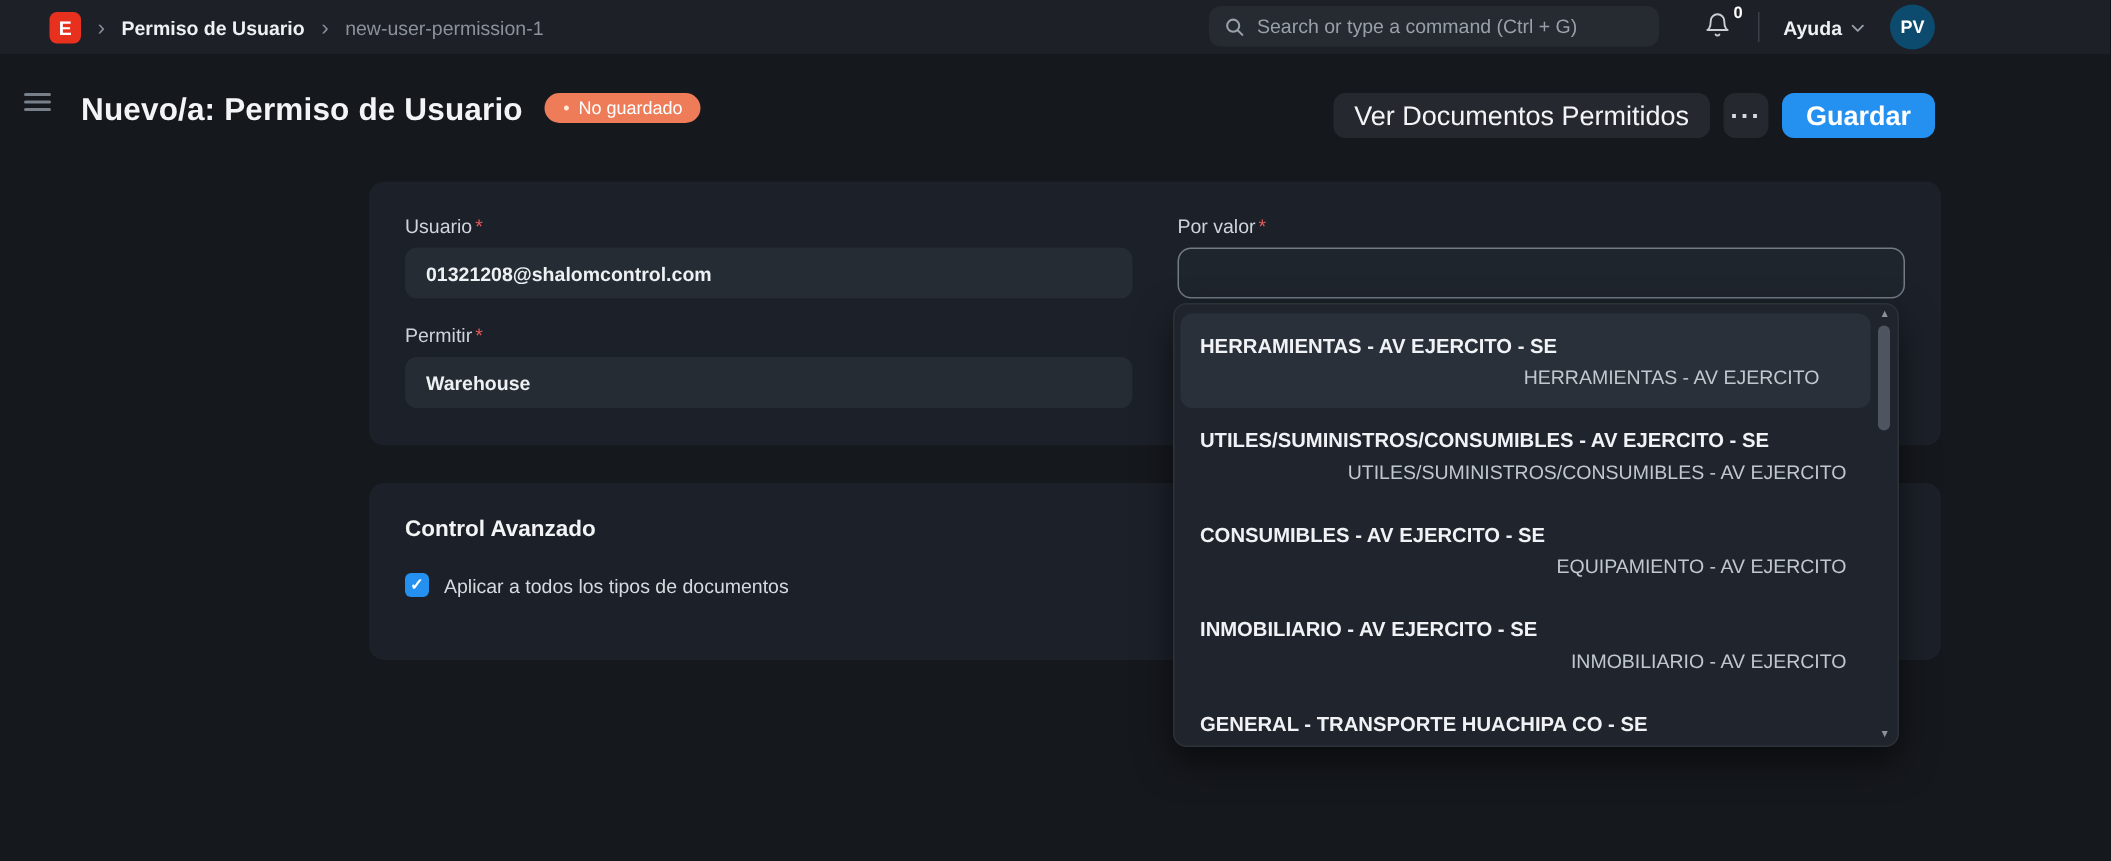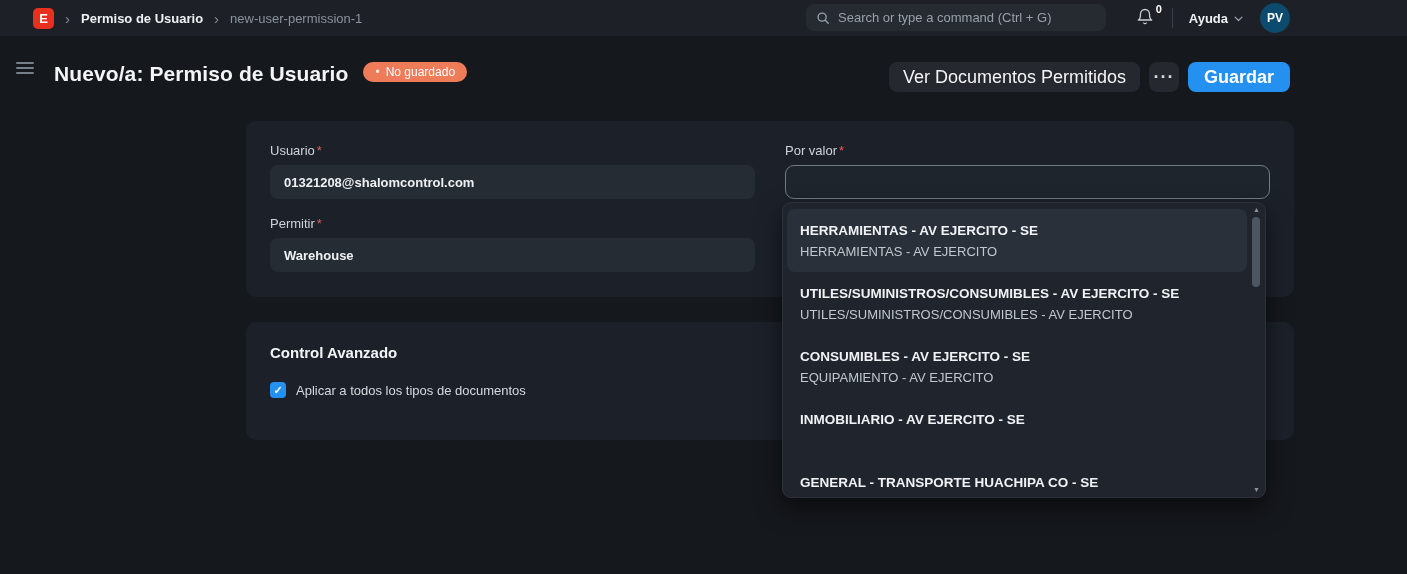--- a/index.html
+++ b/index.html
@@ -54,21 +54,21 @@
   .section-title { color:#f2f4f6; font-size:15px; font-weight:700; }
   .check-row { margin-top:21px; display:flex; align-items:center; cursor:pointer; }
   .checkbox { width:16px; height:16px; border-radius:4px; background:#2490ef; display:flex; align-items:center; justify-content:center; color:#fff; font-size:11px; font-weight:700; line-height:1; }
   .check-label { color:#d5dade; font-size:13px; margin-left:10px; }
 
   
   .dropdown { position:absolute; left:782px; top:202px; width:484px; height:296px; background:#20252d; border:1px solid #2c323a; border-radius:9px; box-shadow:0 10px 24px rgba(0,0,0,.55); overflow:hidden; padding-top:6px; z-index:20; }
   .dd-item { height:63px; padding:14px 34px 0 17px; cursor:pointer; }
   .dd-item.active { background:#293039; border-radius:8px; margin:0 18px 0 4px; padding-left:13px; }
   .dd-title { color:#f0f2f5; font-size:13.5px; font-weight:700; white-space:nowrap; }
-  .dd-sub { color:#c1c7ce; font-size:13px; margin-top:6px; white-space:nowrap; }
+  .dd-sub { color:#c1c7ce; font-size:13px; margin-top:6px; white-space:nowrap;text-align:right; }
   .dd-scroll { position:absolute; top:2px; right:2px; bottom:2px; width:13px; }
   .dd-arrow { position:absolute; left:0; width:13px; text-align:center; color:#8a929b; font-size:7px; line-height:10px; cursor:pointer; }
   .dd-arrow.up { top:0; } .dd-arrow.down { bottom:0; }
   .dd-thumb { position:absolute; top:12px; left:2px; width:8px; height:70px; background:#4e5560; border-radius:4px; cursor:grab; }
 </style>
 </head>
 <body>
 
 <div class="stage">
 
@@ -173,20 +173,21 @@
     <div class="dd-item">
       <div class="dd-title">UTILES/SUMINISTROS/CONSUMIBLES - AV EJERCITO - SE</div>
       <div class="dd-sub">UTILES/SUMINISTROS/CONSUMIBLES - AV EJERCITO</div>
     </div>
     <div class="dd-item">
       <div class="dd-title">CONSUMIBLES - AV EJERCITO - SE</div>
       <div class="dd-sub">EQUIPAMIENTO - AV EJERCITO</div>
     </div>
     <div class="dd-item">
       <div class="dd-title">INMOBILIARIO - AV EJERCITO - SE</div>
+      <div class="dd-sub">INMOBILIARIO - AV EJERCITO</div>
     </div>
     <div class="dd-item">
       <div class="dd-title">GENERAL - TRANSPORTE HUACHIPA CO - SE</div>
       <div class="dd-sub">GENERAL - TRANSPORTE HUACHIPA CO</div>
     </div>
     <div class="dd-scroll">
       <span class="dd-arrow up">▲</span>
       <div class="dd-thumb"></div>
       <span class="dd-arrow down">▼</span>
     </div>

